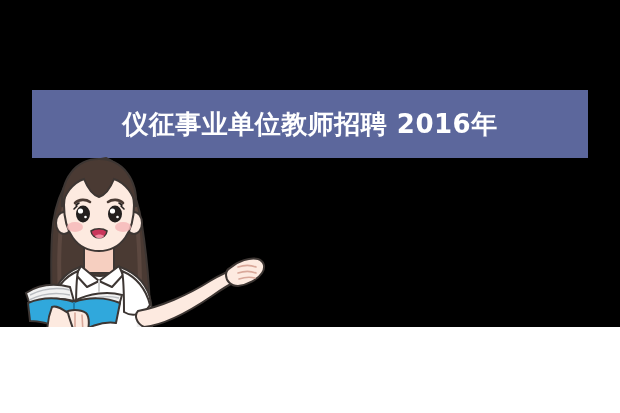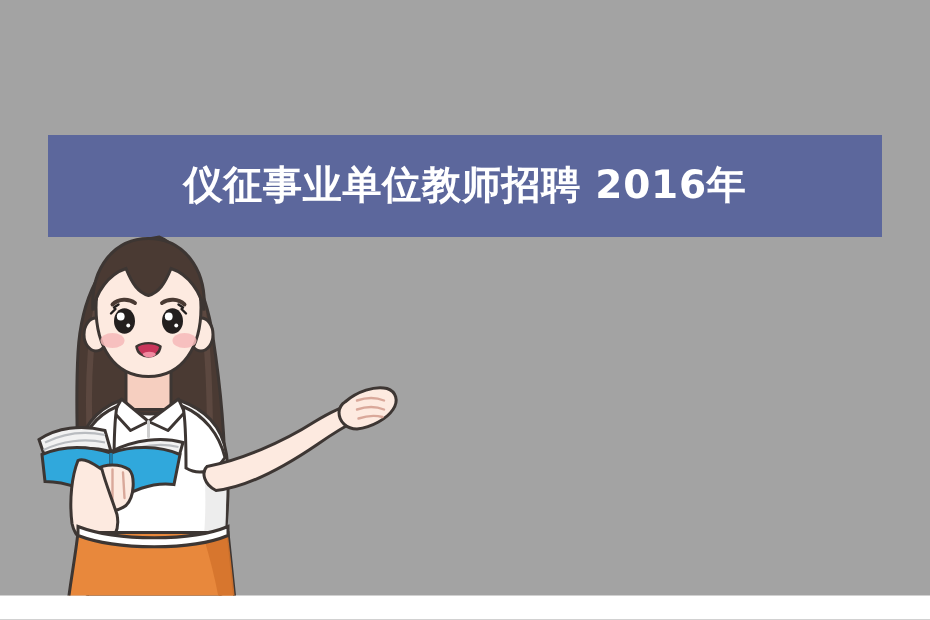--- a/index.html
+++ b/index.html
@@ -9,22 +9,22 @@
   body {
     width: 620px;
     height: 413px;
     overflow: hidden;
     font-family: "Liberation Sans", "DejaVu Sans", sans-serif;
   }
 
   #poster {
     position: relative;
     width: 620px;
-    height: 397px;
-    background: #a3a3a3;
+    height: 327px;
+    background: #000000;
     overflow: hidden;
   }
 
   
   #title-banner {
     position: absolute;
     left: 32px;
     top: 90px;
     width: 556px;
     height: 68px;

